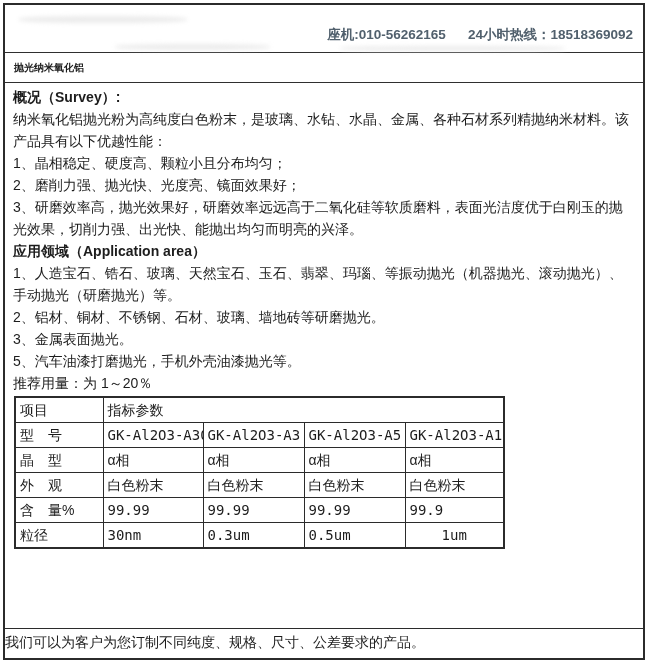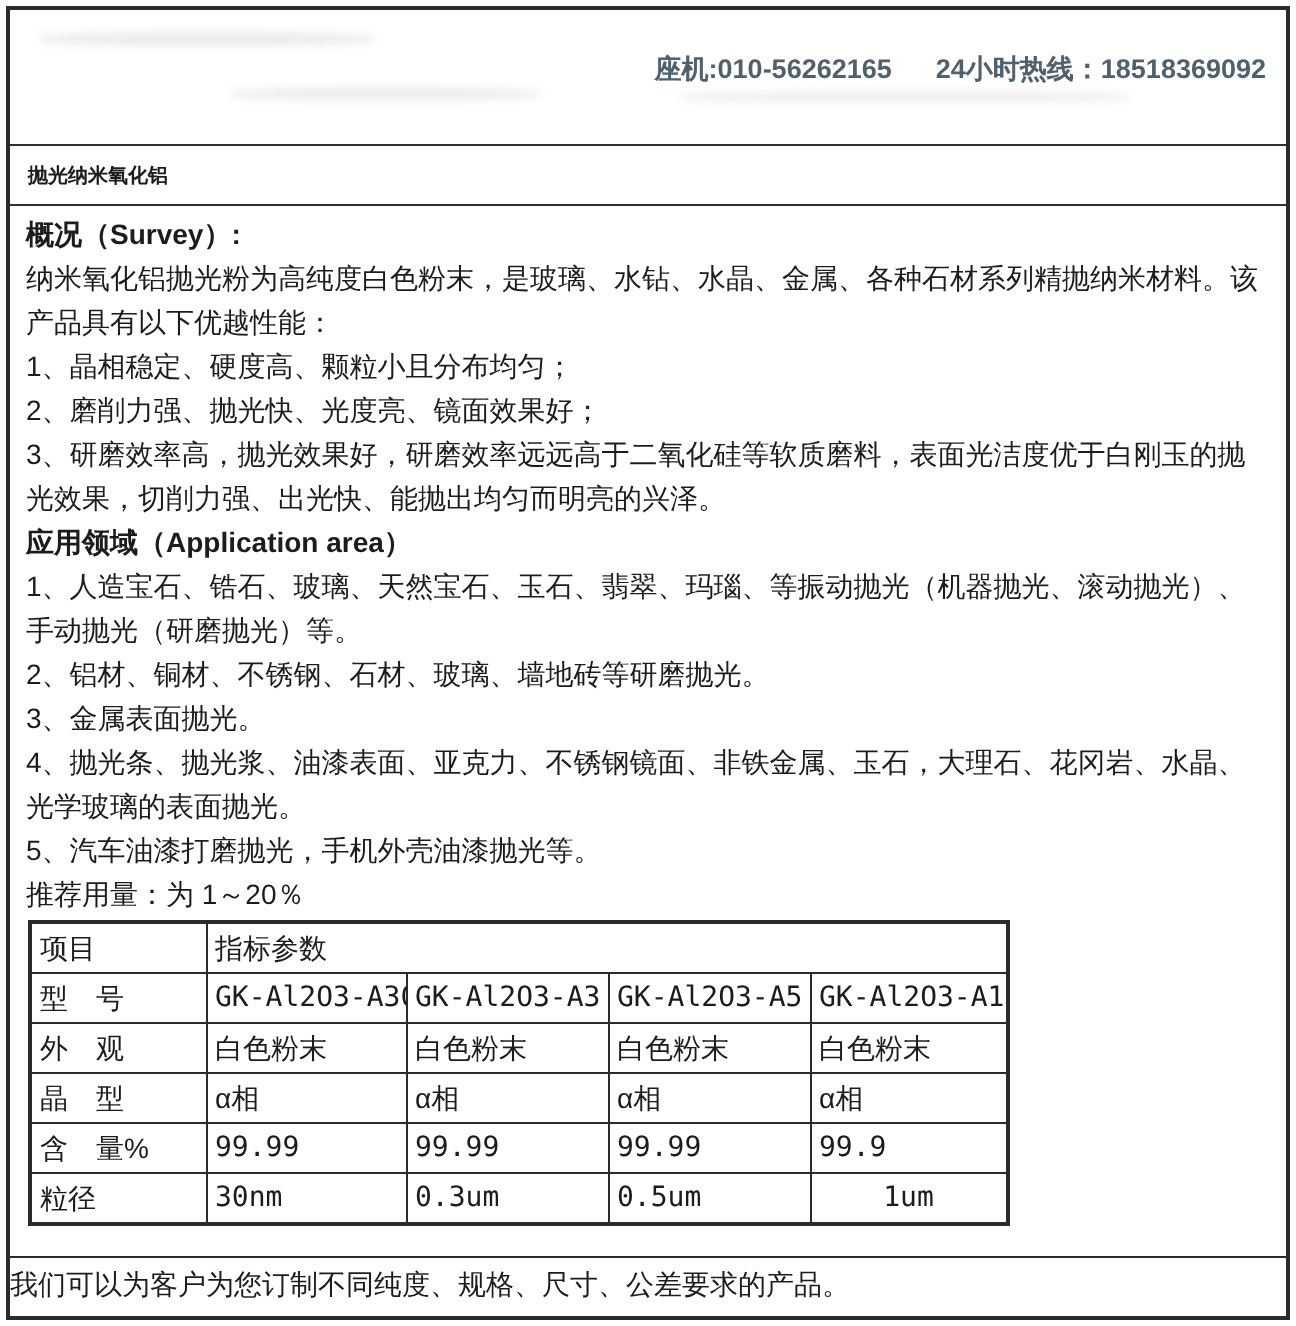--- a/index.html
+++ b/index.html
@@ -3,21 +3,21 @@
 <meta charset="utf-8">
 <style>
   * { margin:0; padding:0; box-sizing:border-box; }
   html,body { width:648px; height:663px; background:#fff; overflow:hidden;
               font-family:"Liberation Sans", sans-serif; color:#1c1c1c; }
   .page { position:absolute; left:3px; top:3px; width:642px; height:657px;
           border:2px solid #2b2b2b; background:#fff;
           display:flex; flex-direction:column; }
 
   
-  .hdr { position:relative; height:68px; border-bottom:1px solid #2f2f2f; flex:0 0 auto; }
+  .hdr { position:relative; height:48px; border-bottom:1px solid #2f2f2f; flex:0 0 auto; }
   .hdr-contacts { position:absolute; right:10px; top:21px; font-size:13.5px;
                   font-weight:bold; color:#51606d; white-space:nowrap; }
   .hdr-contacts .gap { display:inline-block; width:22px; }
   .smudge { position:absolute; background:#ececec; filter:blur(2px); border-radius:40%; }
   .s1 { left:14px;  top:11px; width:168px; height:7px; }
   .s2 { left:110px; top:39px; width:155px; height:6px; }
   .s3 { left:335px; top:41px; width:225px; height:5px; }
 
   
   .titlebar { padding:8px 9px 7px; border-bottom:1px solid #2f2f2f;
@@ -61,21 +61,20 @@
     <p class="bold">概况（Survey）:</p>
     <p>纳米氧化铝抛光粉为高纯度白色粉末，是玻璃、水钻、水晶、金属、各种石材系列精抛纳米材料。该产品具有以下优越性能：</p>
     <p>1、晶相稳定、硬度高、颗粒小且分布均匀；</p>
     <p>2、磨削力强、抛光快、光度亮、镜面效果好；</p>
     <p>3、研磨效率高，抛光效果好，研磨效率远远高于二氧化硅等软质磨料，表面光洁度优于白刚玉的抛光效果，切削力强、出光快、能抛出均匀而明亮的兴泽。</p>
 
     <p class="bold">应用领域（Application area）</p>
     <p>1、人造宝石、锆石、玻璃、天然宝石、玉石、翡翠、玛瑙、等振动抛光（机器抛光、滚动抛光）、手动抛光（研磨抛光）等。</p>
     <p>2、铝材、铜材、不锈钢、石材、玻璃、墙地砖等研磨抛光。</p>
     <p>3、金属表面抛光。</p>
-    <p>4、抛光条、抛光浆、油漆表面、亚克力、不锈钢镜面、非铁金属、玉石，大理石、花冈岩、水晶、光学玻璃的表面抛光。</p>
     <p>5、汽车油漆打磨抛光，手机外壳油漆抛光等。</p>
     <p>推荐用量：为 1～20％</p>
 
 
     <table class="spec">
       <colgroup>
           <col style="width:88px">
           <col style="width:100px">
           <col style="width:101px">
           <col style="width:101px">
@@ -87,32 +86,32 @@
         <td class="params" colspan="4">指标参数</td>
       </tr>
       <tr>
         <td>型　号</td>
         <td class="mono">GK-Al2O3-A30</td>
         <td class="mono">GK-Al2O3-A3</td>
         <td class="mono">GK-Al2O3-A5</td>
         <td class="mono">GK-Al2O3-A10</td>
       </tr>
       <tr>
+        <td>晶　型</td>
+        <td>α相</td>
+        <td>α相</td>
+        <td>α相</td>
+        <td>α相</td>
+      </tr>
+      <tr>
         <td>外　观</td>
         <td>白色粉末</td>
         <td>白色粉末</td>
         <td>白色粉末</td>
         <td>白色粉末</td>
-      </tr>
-      <tr>
-        <td>晶　型</td>
-        <td>α相</td>
-        <td>α相</td>
-        <td>α相</td>
-        <td>α相</td>
       </tr>
       <tr>
         <td>含　量%</td>
         <td class="mono">99.99</td>
         <td class="mono">99.99</td>
         <td class="mono">99.99</td>
         <td class="mono">99.9</td>
       </tr>
       <tr>
         <td>粒径</td>

